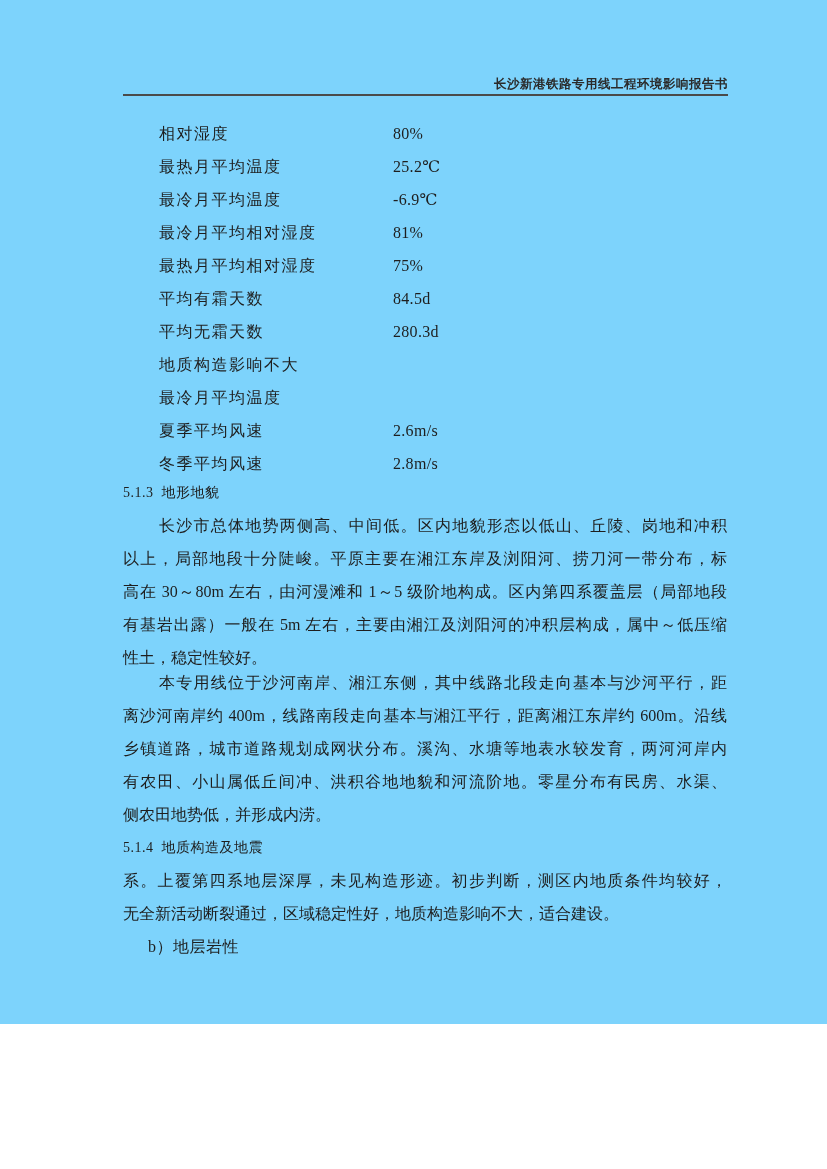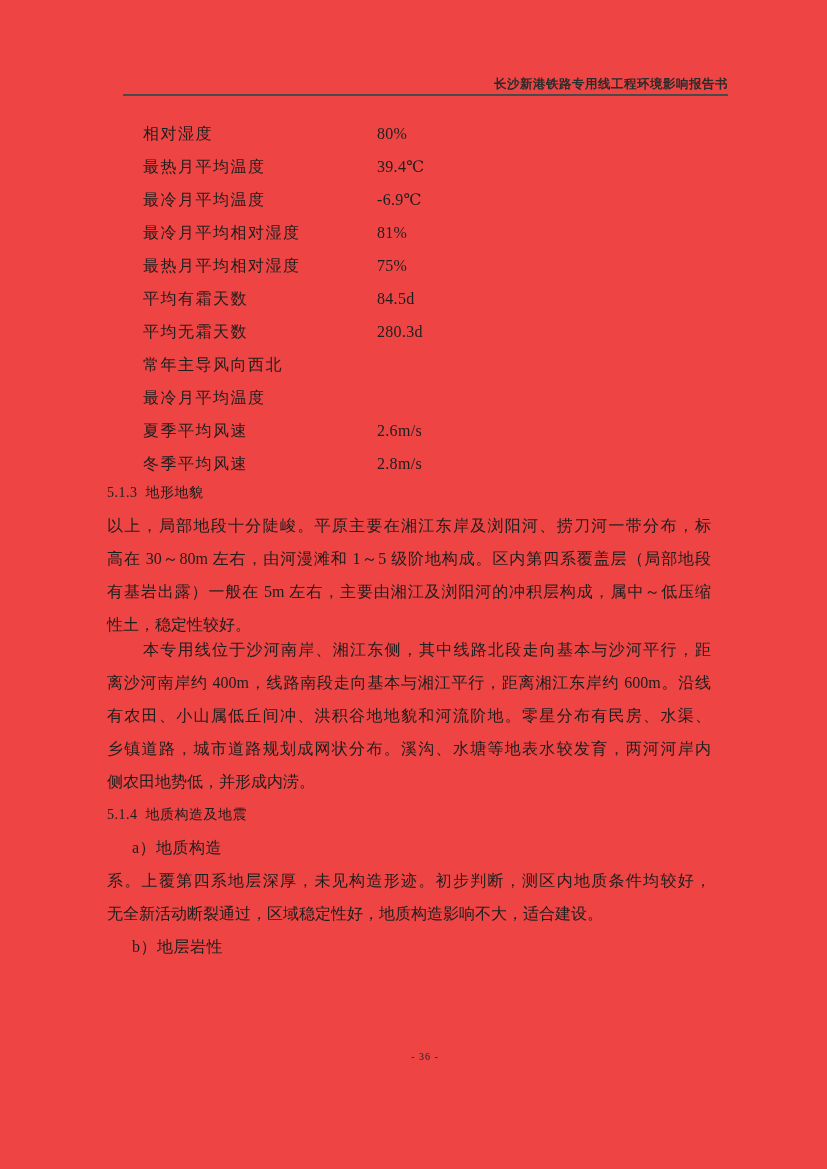--- a/index.html
+++ b/index.html
@@ -3,22 +3,22 @@
 <meta charset="utf-8">
 <style>
   html, body {
     margin: 0;
     padding: 0;
     background: #ffffff;
   }
   .page {
     position: relative;
     width: 827px;
-    height: 1169px;
-    background: #ef4444;
+    height: 1024px;
+    background: #7dd3fc;
     font-family: "Liberation Serif", "DejaVu Serif", serif;
     color: #1e1e1e;
     overflow: hidden;
     text-decoration: underline;
   }
   
   .header-title {
     position: absolute;
     top: 76px;
     right: 99px;
@@ -33,21 +33,21 @@
     top: 94px;
     left: 123px;
     width: 605px;
     height: 2px;
     background: #4a4a4a;
   }
   
   .content {
     position: absolute;
     top: 117px;
-    left: 107px;
+    left: 123px;
     width: 604px;
     font-size: 16px;
     line-height: 33px;
   }
   
   .crow {
     display: flex;
     height: 33px;
     align-items: center;
   }
@@ -113,21 +113,21 @@
 
   <div class="content">
 
     <div>
       <div class="crow">
         <span class="clabel">相对湿度</span>
         <span class="cvalue">80%</span>
       </div>
       <div class="crow">
         <span class="clabel">最热月平均温度</span>
-        <span class="cvalue">39.4℃</span>
+        <span class="cvalue">25.2℃</span>
       </div>
       <div class="crow">
         <span class="clabel">最冷月平均温度</span>
         <span class="cvalue">-6.9℃</span>
       </div>
       <div class="crow">
         <span class="clabel">最冷月平均相对湿度</span>
         <span class="cvalue">81%</span>
       </div>
       <div class="crow">
@@ -136,57 +136,57 @@
       </div>
       <div class="crow">
         <span class="clabel">平均有霜天数</span>
         <span class="cvalue">84.5d</span>
       </div>
       <div class="crow">
         <span class="clabel">平均无霜天数</span>
         <span class="cvalue">280.3d</span>
       </div>
       <div class="crow">
-        <span class="clabel">常年主导风向西北</span>
+        <span class="clabel">地质构造影响不大</span>
         <span class="cvalue"></span>
       </div>
       <div class="crow">
         <span class="clabel">最冷月平均温度</span>
         <span class="cvalue"></span>
       </div>
       <div class="crow">
         <span class="clabel">夏季平均风速</span>
         <span class="cvalue">2.6m/s</span>
       </div>
       <div class="crow">
         <span class="clabel">冬季平均风速</span>
         <span class="cvalue">2.8m/s</span>
       </div>
     </div>
 
     <div class="sec-heading h513">5.1.3  地形地貌</div>
 
     <div class="para p1">
+      <div class="pline first">长沙市总体地势两侧高、中间低。区内地貌形态以低山、丘陵、岗地和冲积</div>
       <div class="pline">以上，局部地段十分陡峻。平原主要在湘江东岸及浏阳河、捞刀河一带分布，标</div>
       <div class="pline">高在 30～80m 左右，由河漫滩和 1～5 级阶地构成。区内第四系覆盖层（局部地段</div>
       <div class="pline">有基岩出露）一般在 5m 左右，主要由湘江及浏阳河的冲积层构成，属中～低压缩</div>
       <div class="pline last">性土，稳定性较好。</div>
     </div>
 
     <div class="para p2">
       <div class="pline first">本专用线位于沙河南岸、湘江东侧，其中线路北段走向基本与沙河平行，距</div>
       <div class="pline">离沙河南岸约 400m，线路南段走向基本与湘江平行，距离湘江东岸约 600m。沿线</div>
+      <div class="pline">乡镇道路，城市道路规划成网状分布。溪沟、水塘等地表水较发育，两河河岸内</div>
       <div class="pline">有农田、小山属低丘间冲、洪积谷地地貌和河流阶地。零星分布有民房、水渠、</div>
-      <div class="pline">乡镇道路，城市道路规划成网状分布。溪沟、水塘等地表水较发育，两河河岸内</div>
       <div class="pline last">侧农田地势低，并形成内涝。</div>
     </div>
 
     <div class="sec-heading h514">5.1.4  地质构造及地震</div>
 
-    <div class="sub-item">a）地质构造</div>
 
     <div class="para p3">
       <div class="pline">系。上覆第四系地层深厚，未见构造形迹。初步判断，测区内地质条件均较好，</div>
       <div class="pline last">无全新活动断裂通过，区域稳定性好，地质构造影响不大，适合建设。</div>
     </div>
 
     <div class="sub-item">b）地层岩性</div>
 
   </div>
 

